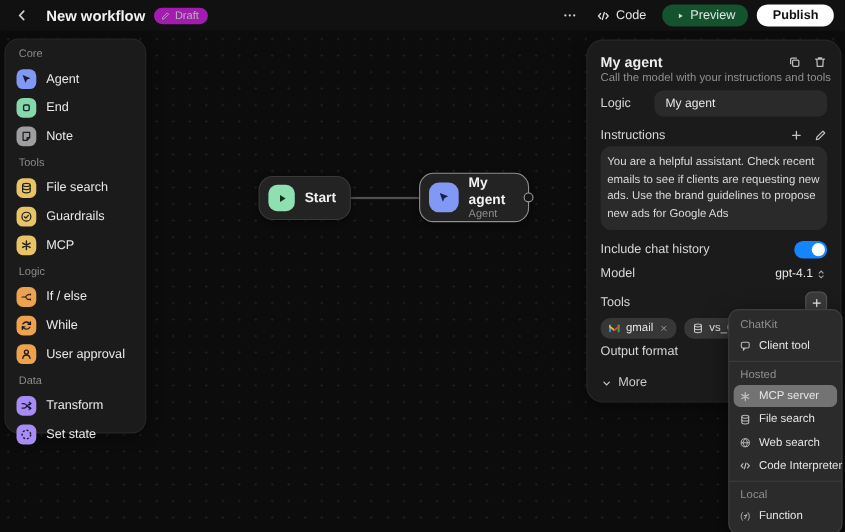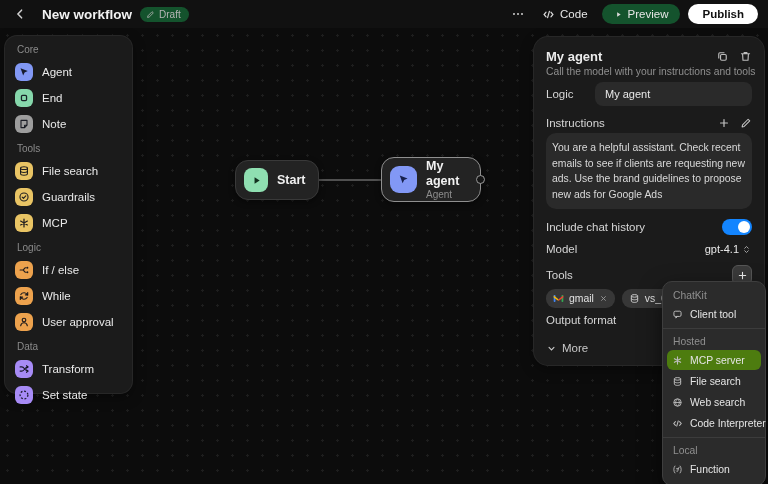--- a/index.html
+++ b/index.html
@@ -5,21 +5,21 @@
   * { margin:0; padding:0; box-sizing:border-box; }
   html,body { width:768px; height:484px; overflow:hidden; }
   body { background:#0e0e0e; font-family:"Liberation Sans", sans-serif; color:#ececec; position:relative; }
 
   
   .topbar { position:absolute; top:0; left:0; width:768px; height:28px; display:flex; align-items:center; justify-content:space-between; padding:0 10px; background:#111111; z-index:5; }
   .tb-left, .tb-right { display:flex; align-items:center; gap:8px; }
   .icon-btn { width:20px; height:20px; display:flex; align-items:center; justify-content:center; color:#cfcfcf; cursor:pointer; background:none; border:none; }
   .icon-btn svg { width:14px; height:14px; }
   .wf-title { font-size:13.5px; font-weight:700; color:#f2f2f2; margin-left:4px; }
-  .draft-badge { display:flex; align-items:center; gap:4px; background:#14532d; border-radius:8px; padding:2px 8px 2px 6px; font-size:10px; color:#b5b5b5; }
+  .draft-badge { display:flex; align-items:center; gap:4px; background:#a21caf; border-radius:8px; padding:2px 8px 2px 6px; font-size:10px; color:#b5b5b5; }
   .draft-badge svg { width:9px; height:9px; }
   .tb-btn { display:flex; align-items:center; gap:5px; background:none; border:none; color:#e6e6e6; font-size:11.5px; font-family:inherit; cursor:pointer; padding:4px 6px; }
   .tb-btn svg { width:13px; height:13px; color:#d9d9d9; }
   .pill { border-radius:999px; padding:4px 12px; }
   .preview-btn { background:#14532d; }
   .preview-btn svg { width:9px; height:9px; }
   .publish-btn { background:#ffffff; color:#111; font-weight:600; padding:4px 14px; }
 
   
   .canvas { position:absolute; top:28px; left:0; width:768px; height:456px;
@@ -82,21 +82,21 @@
   .chip-x svg { width:9px; height:9px; }
   .output-row { top:277px; }
   .more-row { top:305px; gap:5px; color:#c9c9c9; font-size:11.5px; cursor:pointer; }
   .more-row svg { width:11px; height:11px; }
 
   
   .menu { position:absolute; left:662px; top:281px; width:104px; background:#2b2b2b; border:1px solid #3e3e3e; border-radius:10px; padding:5px 0; z-index:9; box-shadow:0 8px 22px rgba(0,0,0,.55); }
   .menu-header { font-size:10.3px; color:#8f8f8f; padding:3px 10px 2px; }
   .menu-item { display:flex; align-items:center; gap:7px; height:20px; margin:1px 4px; padding:0 5px; border-radius:6px; font-size:10.4px; color:#e5e5e5; cursor:pointer; white-space:nowrap; }
   .menu-item svg { width:11px; height:11px; color:#bdbdbd; flex:none; }
-  .menu-item.hl { background:#4d7c0f; }
+  .menu-item.hl { background:#737373; }
   .menu-divider { border-top:1px solid #3c3c3c; margin:4px 0; }
 </style>
 </head>
 <body>
 
 <header class="topbar">
   <div class="tb-left">
     <button class="icon-btn">
         <span style="display: flex;">
           <svg viewBox="0 0 16 16" fill="none" stroke="currentColor" stroke-width="1.7" stroke-linecap="round">

